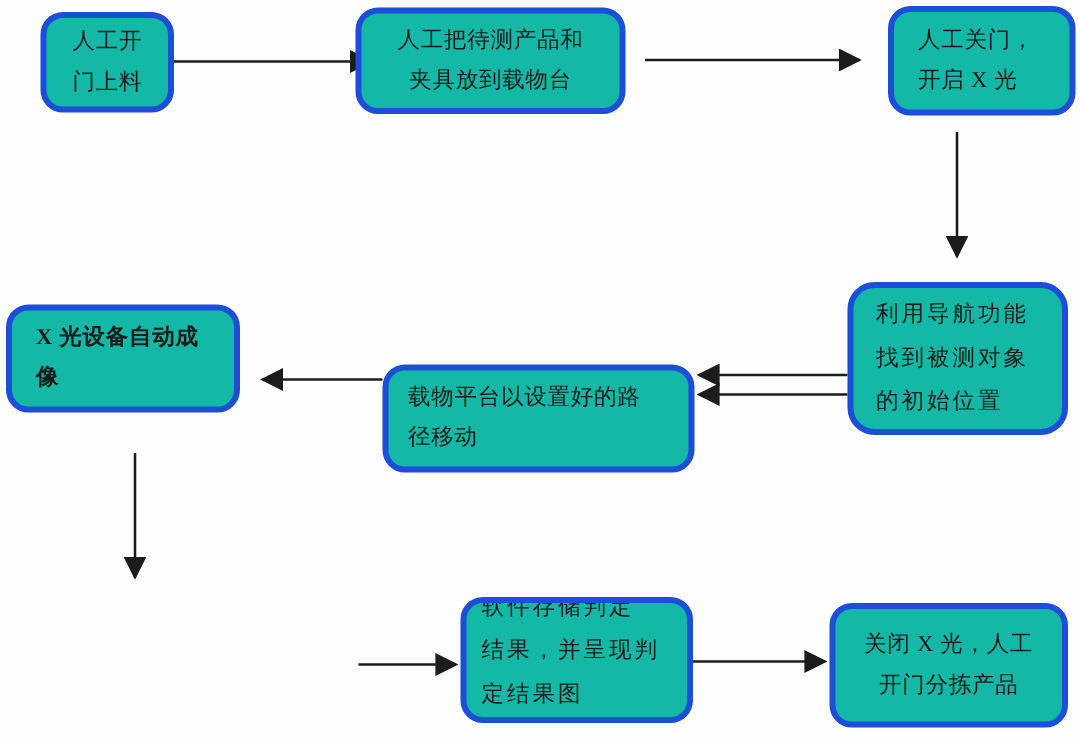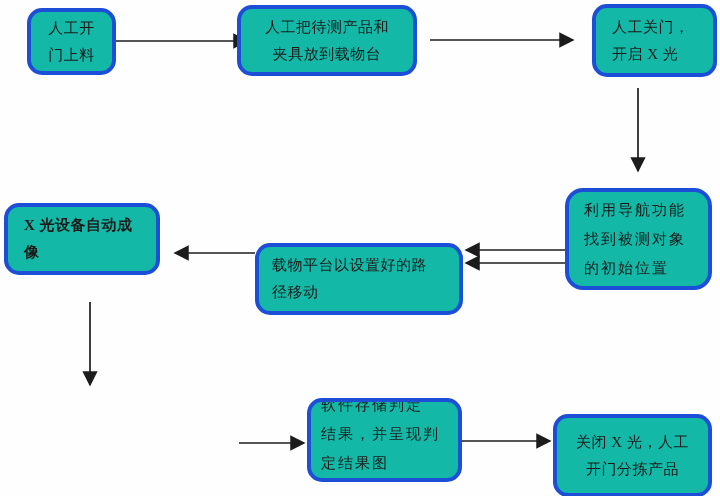--- a/index.html
+++ b/index.html
@@ -44,21 +44,21 @@
   .n1 { left: 27px;  top: 8px;   width: 89px;  height: 67px; }
   .n2 { left: 237px; top: 5px;   width: 180px; height: 71px; }
   .n3 { left: 575px; top: 4px;   width: 125px; height: 73px; padding-left: 16px; margin-left: 17px; }
   .n4 { left: 565px; top: 188px; width: 147px; height: 102px; padding-left: 15px;
         line-height: 29px; letter-spacing: 2px; border-radius: 18px; }
   .n5 { left: 255px; top: 203px; width: 208px; height: 72px; padding-left: 13px; margin-top: 40px; }
   .n6 { left: 4px;  top: 203px; width: 156px; height: 72px; padding-left: 16px; font-weight: bold; }
   .n7 { left: 13px;  top: 400px; width: 226px; height: 86px; padding-left: 15px; }
   .n8 { left: 307px; top: 398px; width: 155px; height: 84px; padding-left: 10px;
         line-height: 29px; letter-spacing: 2px; justify-content: flex-end; padding-top: 8px; }
-  .n9 { left: 553px; top: 402px; width: 159px; height: 83px; margin-top: 12px; }
+  .n9 { left: 553px; top: 402px; width: 159px; height: 83px; }
 </style>
 </head>
 <body>
 
 <div class="canvas">
 
   <svg class="arrow-layer" width="720" height="496" viewBox="0 0 720 496" xmlns="http://www.w3.org/2000/svg">
     <defs>
       <marker id="ah" viewBox="0 0 10 10" refX="9" refY="5" markerWidth="9" markerHeight="9" orient="auto">
         <path d="M0,0 L10,5 L0,10 Z" fill="#1c1c1c"></path>

